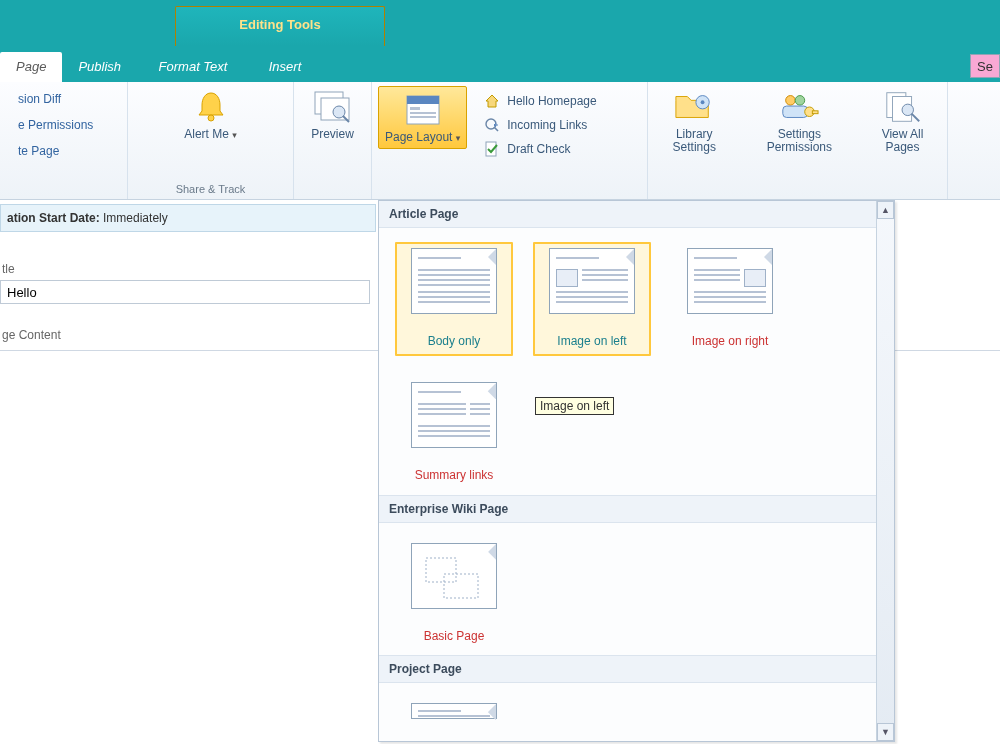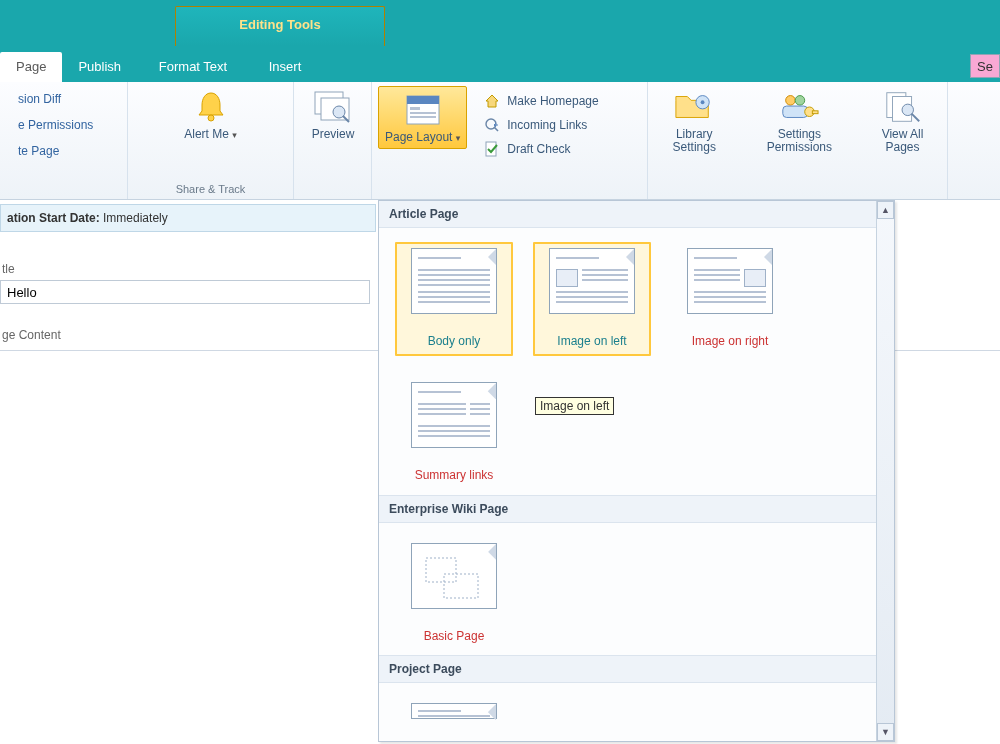--- a/index.html
+++ b/index.html
@@ -4,21 +4,21 @@
 <style>
   * { box-sizing: border-box; margin: 0; padding: 0; }
   body { font-family: "Segoe UI", Tahoma, Verdana, sans-serif; font-size: 12px; color: #333; background: #fff; width: 1000px; height: 744px; overflow: hidden; position: relative; }
 
   
   .banner { background: #1aa7ac; height: 82px; position: relative; width: 100%; }
 
   
   .ctx-tab-header { position: absolute; top: 6px; left: 175px; width: 210px; height: 40px; border: 1px solid #b08000; border-bottom: none; border-radius: 2px 2px 0 0; background: linear-gradient(#1fb5bb, #1aa7ac); text-align: center; color: #ffe28a; font-weight: 600; font-size: 13px; padding-top: 10px; }
 
-  .tabrow { position: absolute; bottom: 0; left: 0; right: 0; height: 30px; display: flex; align-items: flex-end; }
+  .tabrow { position: absolute; bottom: 0; left: 0; right: 0; height: 30px; display: flex; align-items: flex-end; font-style: italic; }
   .tab { padding: 7px 16px 7px 16px; color: #ffffff; font-size: 13px; cursor: pointer; position: relative; height: 30px; }
   .tab.active { background: #ffffff; color: #5a5a5a; border-radius: 2px 2px 0 0; }
 
   .search-box { position: absolute; right: 0; top: 54px; background: #f9a8d4; border: 1px solid #8fa4b4; padding: 4px 6px; width: 30px; height: 24px; font-size: 13px; color:#333; overflow:hidden;}
 
   
   .ribbon { background: linear-gradient(#fcfdff, #eef3f8); border-bottom: 1px solid #c6d3e0; height: 118px; display: flex; position: relative; }
   .ribbon-group { border-right: 1px solid #d7e2ed; padding: 4px 6px 2px 6px; display: flex; flex-direction: column; align-items: center; justify-content: space-between; height: 100%; }
   .ribbon-group .controls { display: flex; align-items: flex-start; gap: 12px;}
   .ribbon-group .group-label { color: #6a7a8a; font-size: 11px; text-align: center; padding-bottom: 2px; }
@@ -115,21 +115,21 @@
               <path d="M18 4 C12 4 9 10 9 16 L9 22 L6 26 L30 26 L27 22 L27 16 C27 10 24 4 18 4 Z" fill="#ffd24a" stroke="#d9a200"></path>
               <circle cx="18" cy="29" r="3" fill="#ffd24a" stroke="#d9a200"></circle>
             </svg>
         </div>
         <div class="lbl"><span>Alert Me</span> <span class="dropdown-mark">▾</span></div>
       </div>
     </div>
     <div class="group-label">Share &amp; Track</div>
   </div>
 
-  <div class="ribbon-group" style="width:78px;align-items:flex-end;">
+  <div class="ribbon-group" style="width:78px;">
     <div class="controls">
       <div class="ribbon-btn">
         <div class="icon32">
           <svg width="40" height="34" viewBox="0 0 40 34">
               <rect x="2" y="2" width="28" height="22" fill="#fff" stroke="#8fa4b9"></rect>
               <rect x="8" y="8" width="28" height="22" fill="#fff" stroke="#8fa4b9"></rect>
               <circle cx="26" cy="22" r="6" fill="#dbe7f5" stroke="#6a86a8"></circle>
               <line x1="30" y1="26" x2="36" y2="32" stroke="#6a86a8" stroke-width="2"></line>
             </svg>
         </div>
@@ -153,21 +153,21 @@
         </div>
         <div class="lbl"><span>Page Layout</span> <span class="dropdown-mark">▾</span></div>
       </div>
       <div class="small-list">
         <div class="small-item">
           <span class="icon16">
               <svg width="16" height="16" viewBox="0 0 16 16">
                 <path d="M2 8 L8 2 L14 8 L12 8 L12 14 L4 14 L4 8 Z" fill="#f7d77b" stroke="#c29a00"></path>
               </svg>
             </span>
-          <span>Make Homepage</span>
+          <span>Hello Homepage</span>
         </div>
         <div class="small-item">
           <span class="icon16">
               <svg width="16" height="16" viewBox="0 0 16 16">
                 <circle cx="7" cy="7" r="5" fill="none" stroke="#6a86a8" stroke-width="1.4"></circle>
                 <line x1="10" y1="10" x2="14" y2="14" stroke="#6a86a8" stroke-width="1.6"></line>
                 <path d="M14 8 L10 8 L12 6 M10 8 L12 10" fill="none" stroke="#5a86c0"></path>
               </svg>
             </span>
           <span>Incoming Links</span>

